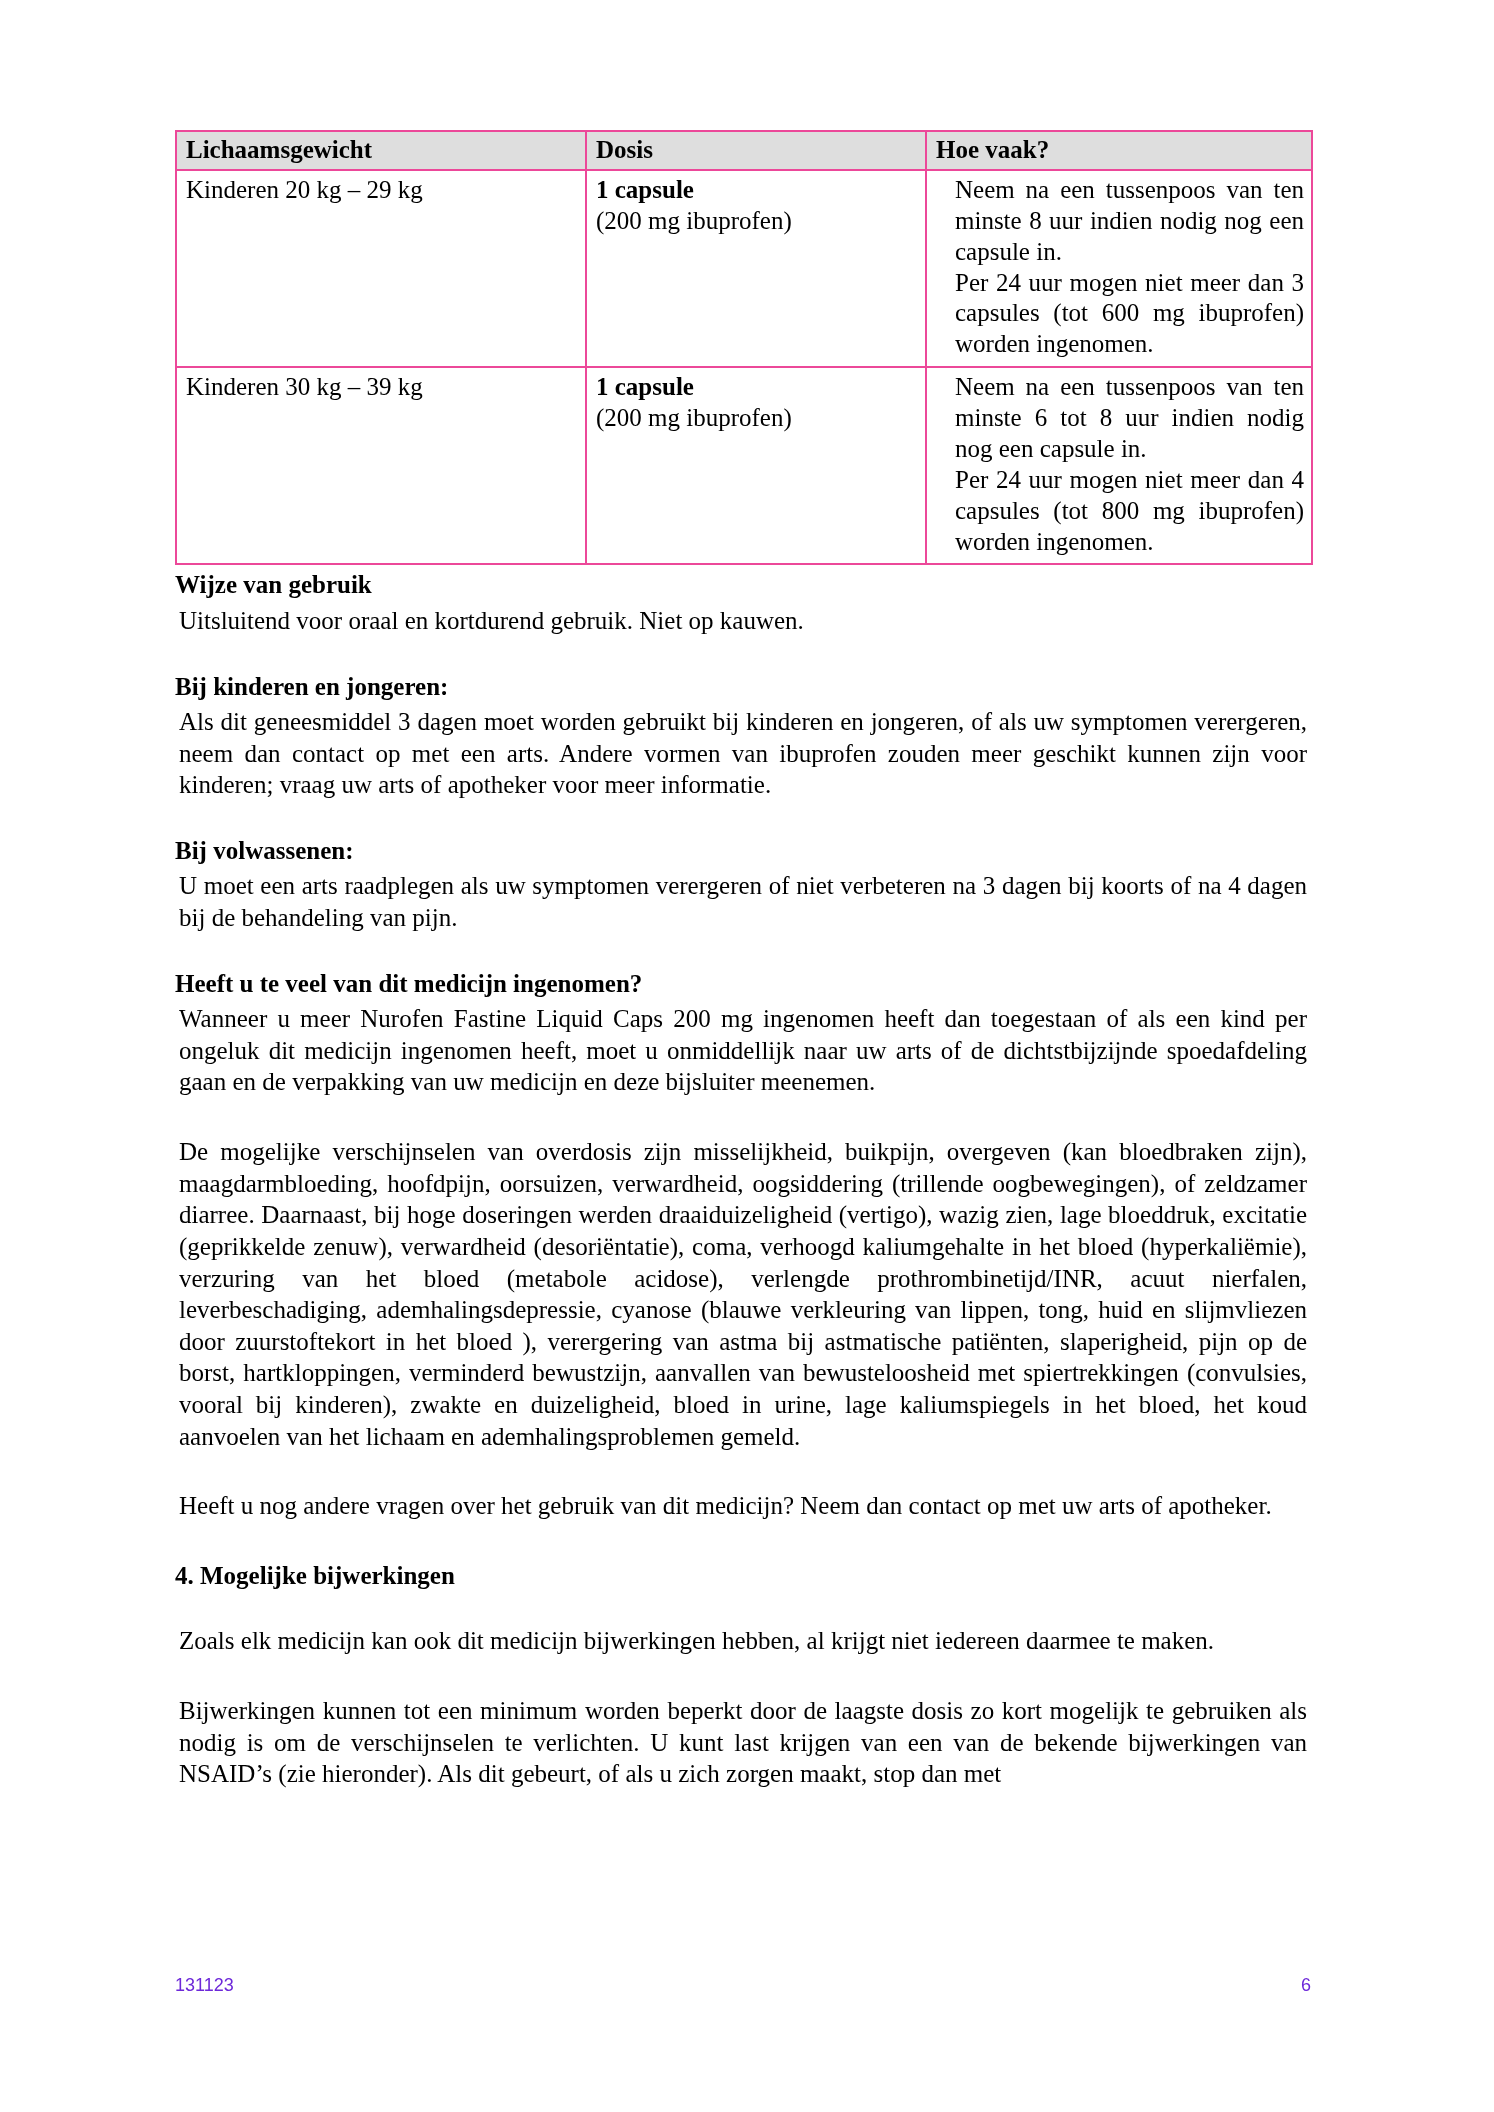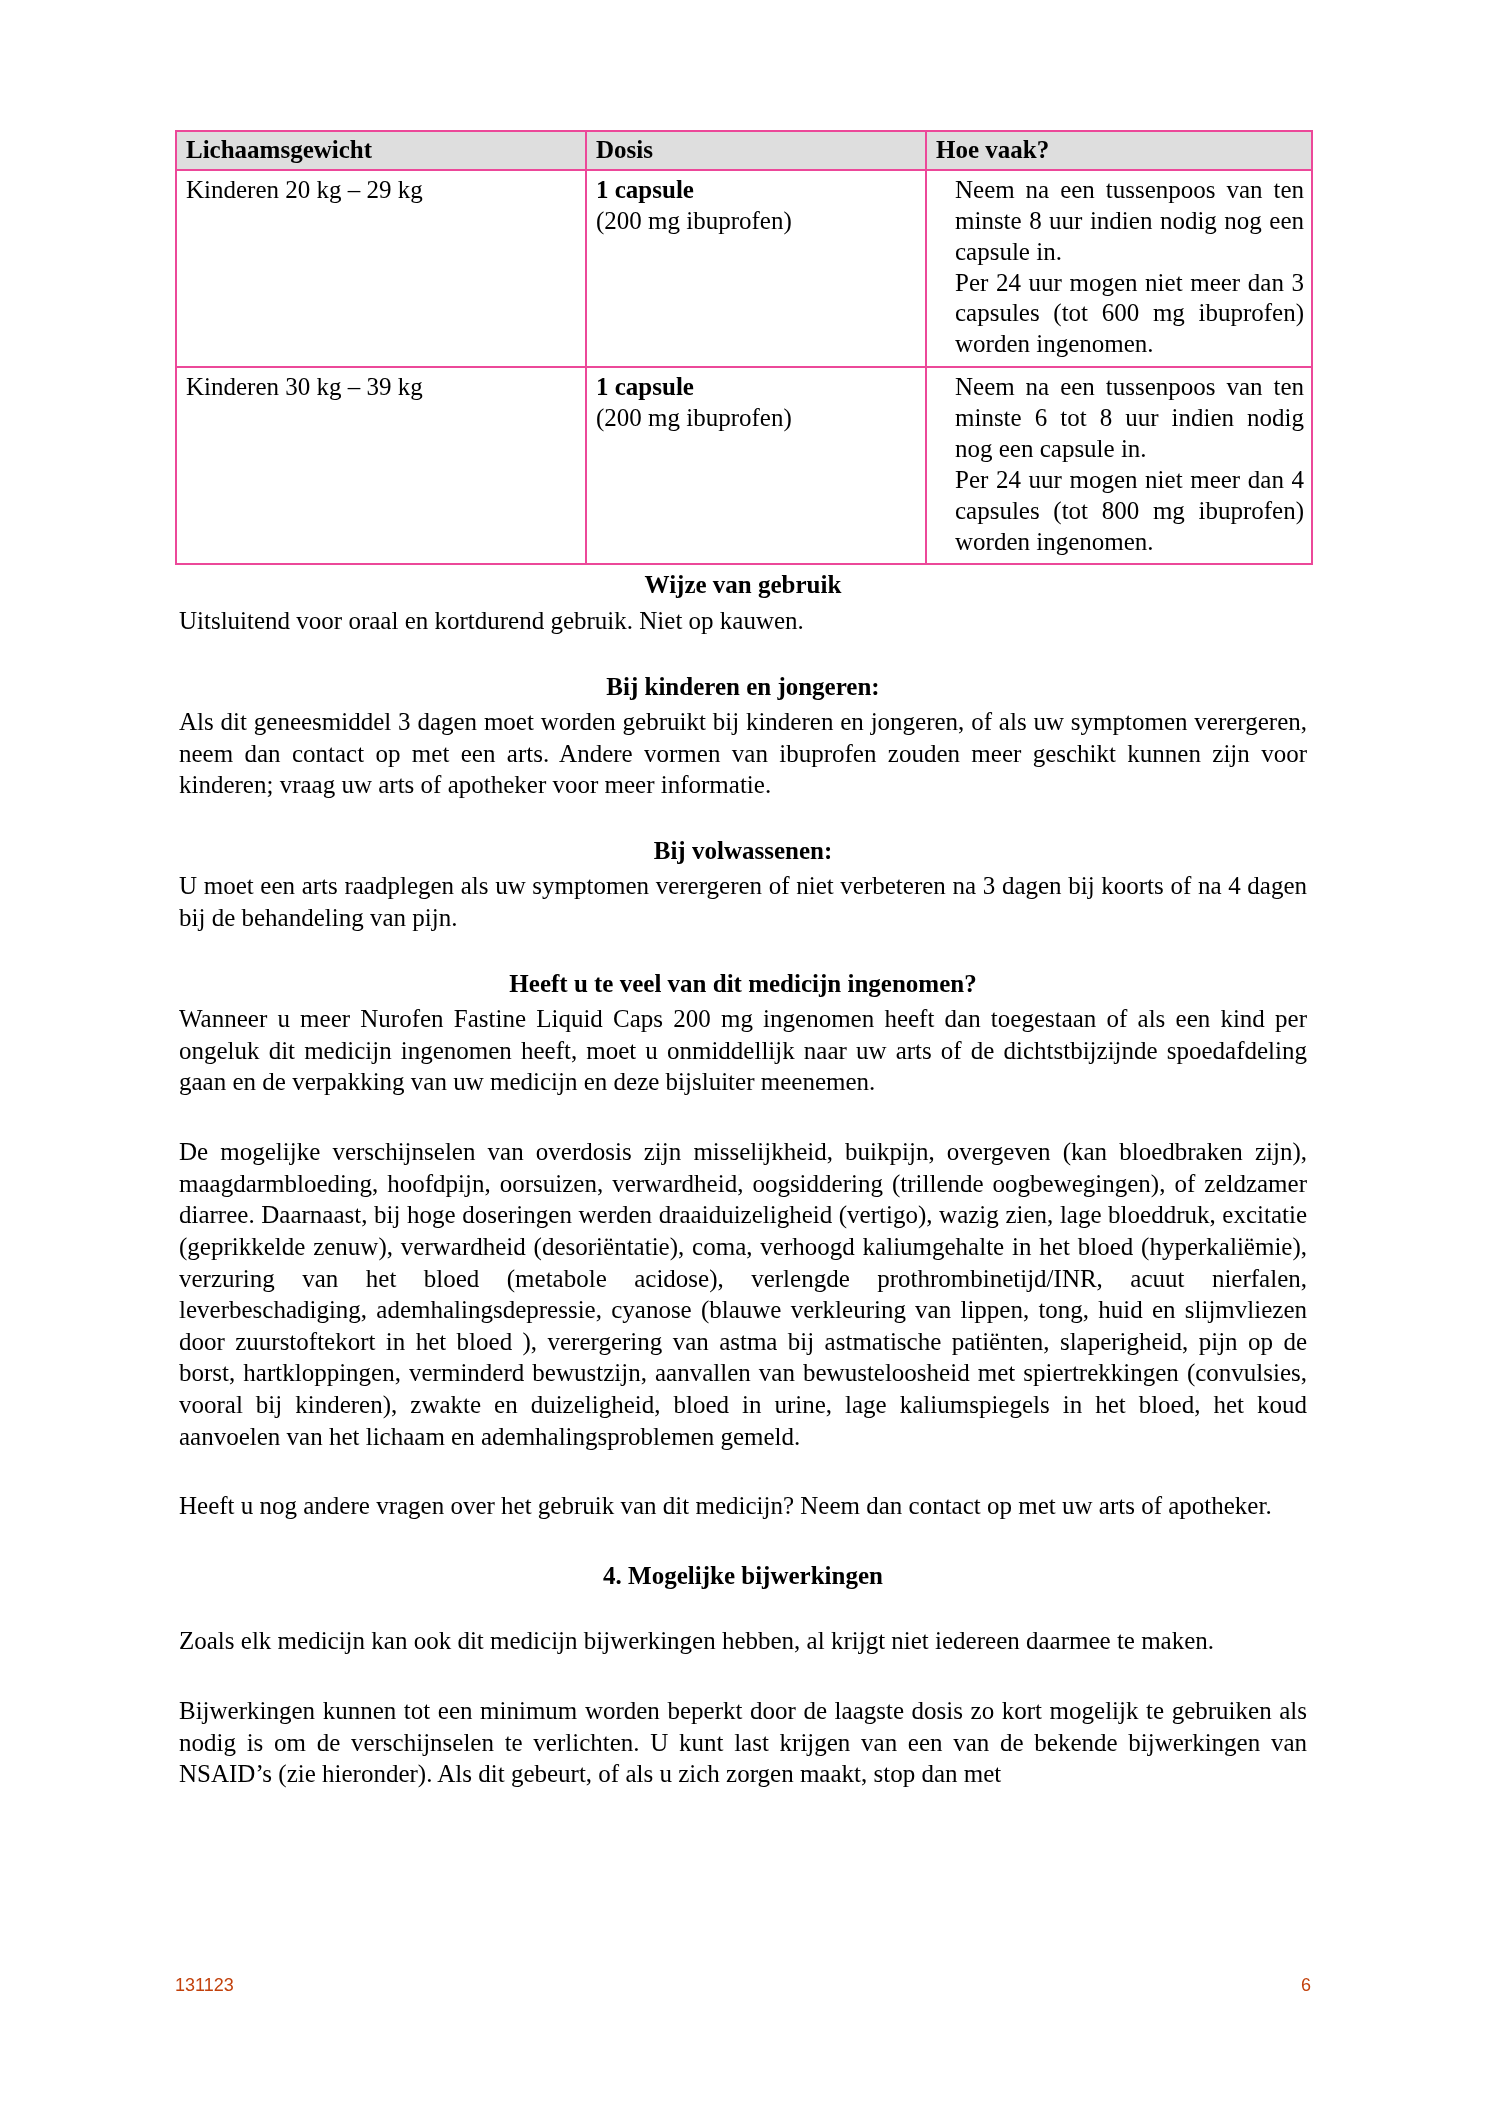--- a/index.html
+++ b/index.html
@@ -59,21 +59,20 @@
   .dose-sub { display: block; }
   .freq-line { display: block; margin-left: 19px; }
 
   
   h3.heading {
     font-size: 25px;
     font-weight: bold;
     margin: 0;
     padding: 0;
     line-height: 1.26;
-    text-align: center;
   }
   p.body {
     font-size: 25px;
     margin: 4px;
     padding: 0;
     line-height: 1.265;
     text-align: justify;
     text-justify: inter-word;
     hyphens: none;
   }
@@ -84,21 +83,21 @@
   .footer {
     position: absolute;
     left: 175px;
     top: 1975px;
     width: 1136px;
     display: flex;
     justify-content: space-between;
     align-items: baseline;
     font-family: "Liberation Sans", "DejaVu Sans", sans-serif;
     font-size: 18px;
-    color: #c2410c;
+    color: #6d28d9;
   }
 </style>
 </head>
 <body>
 
 <div class="page">
 
   <div class="content">
 
     <table class="dose-table">

